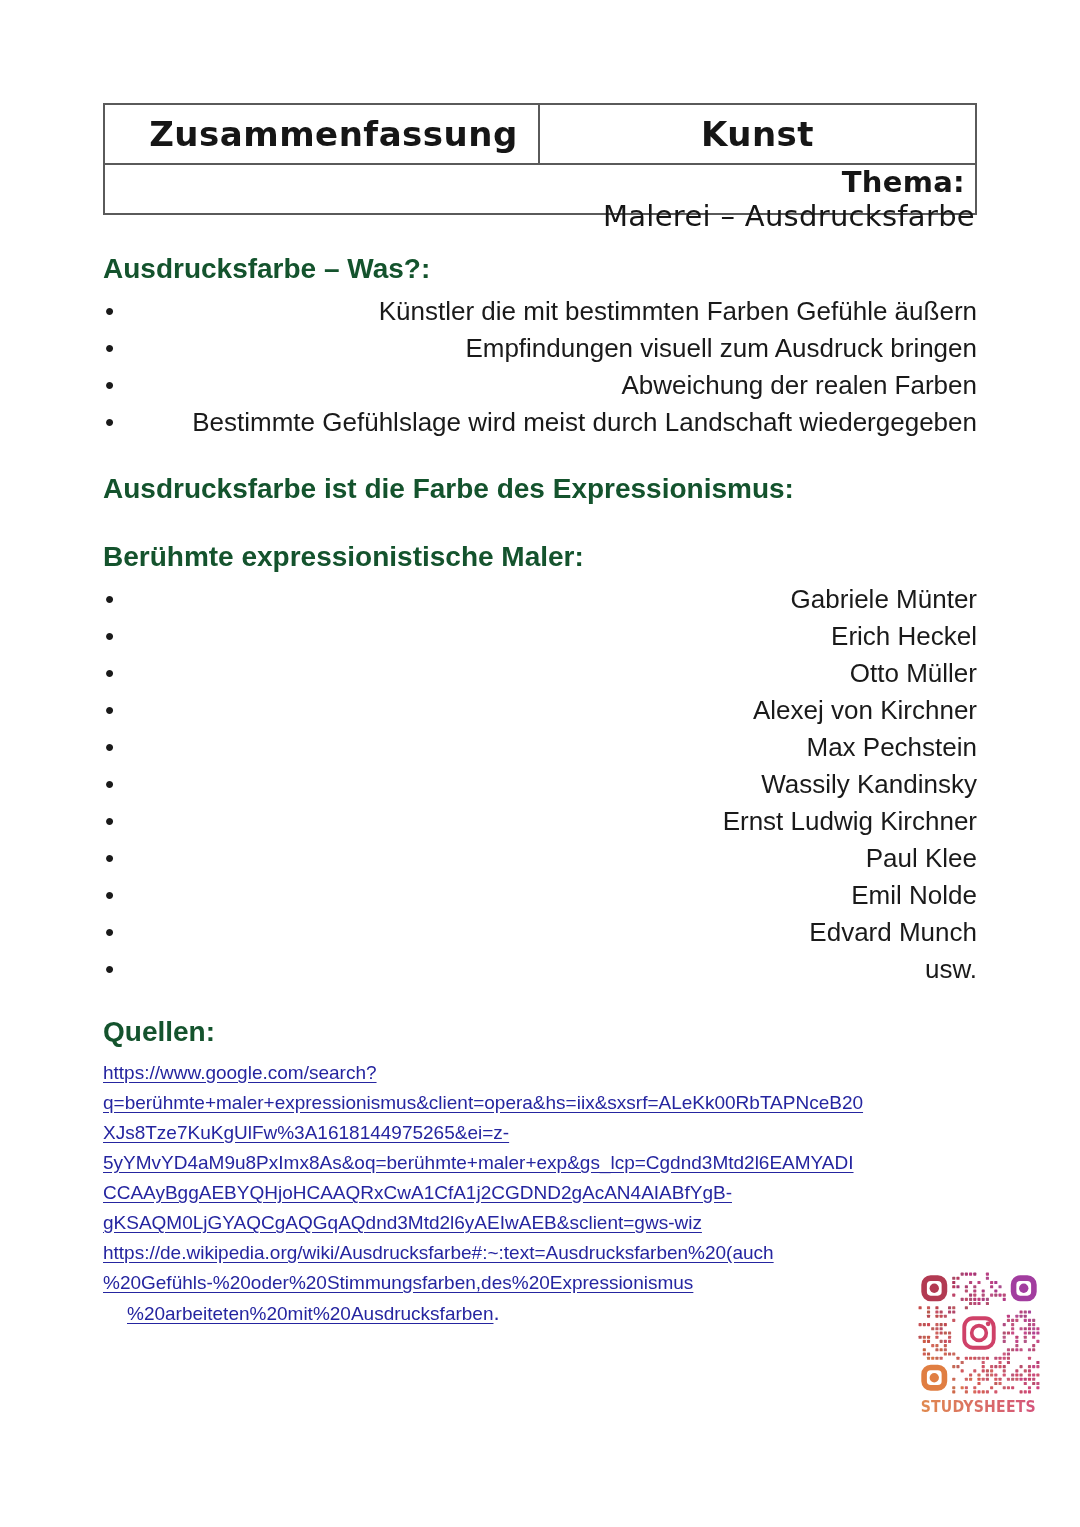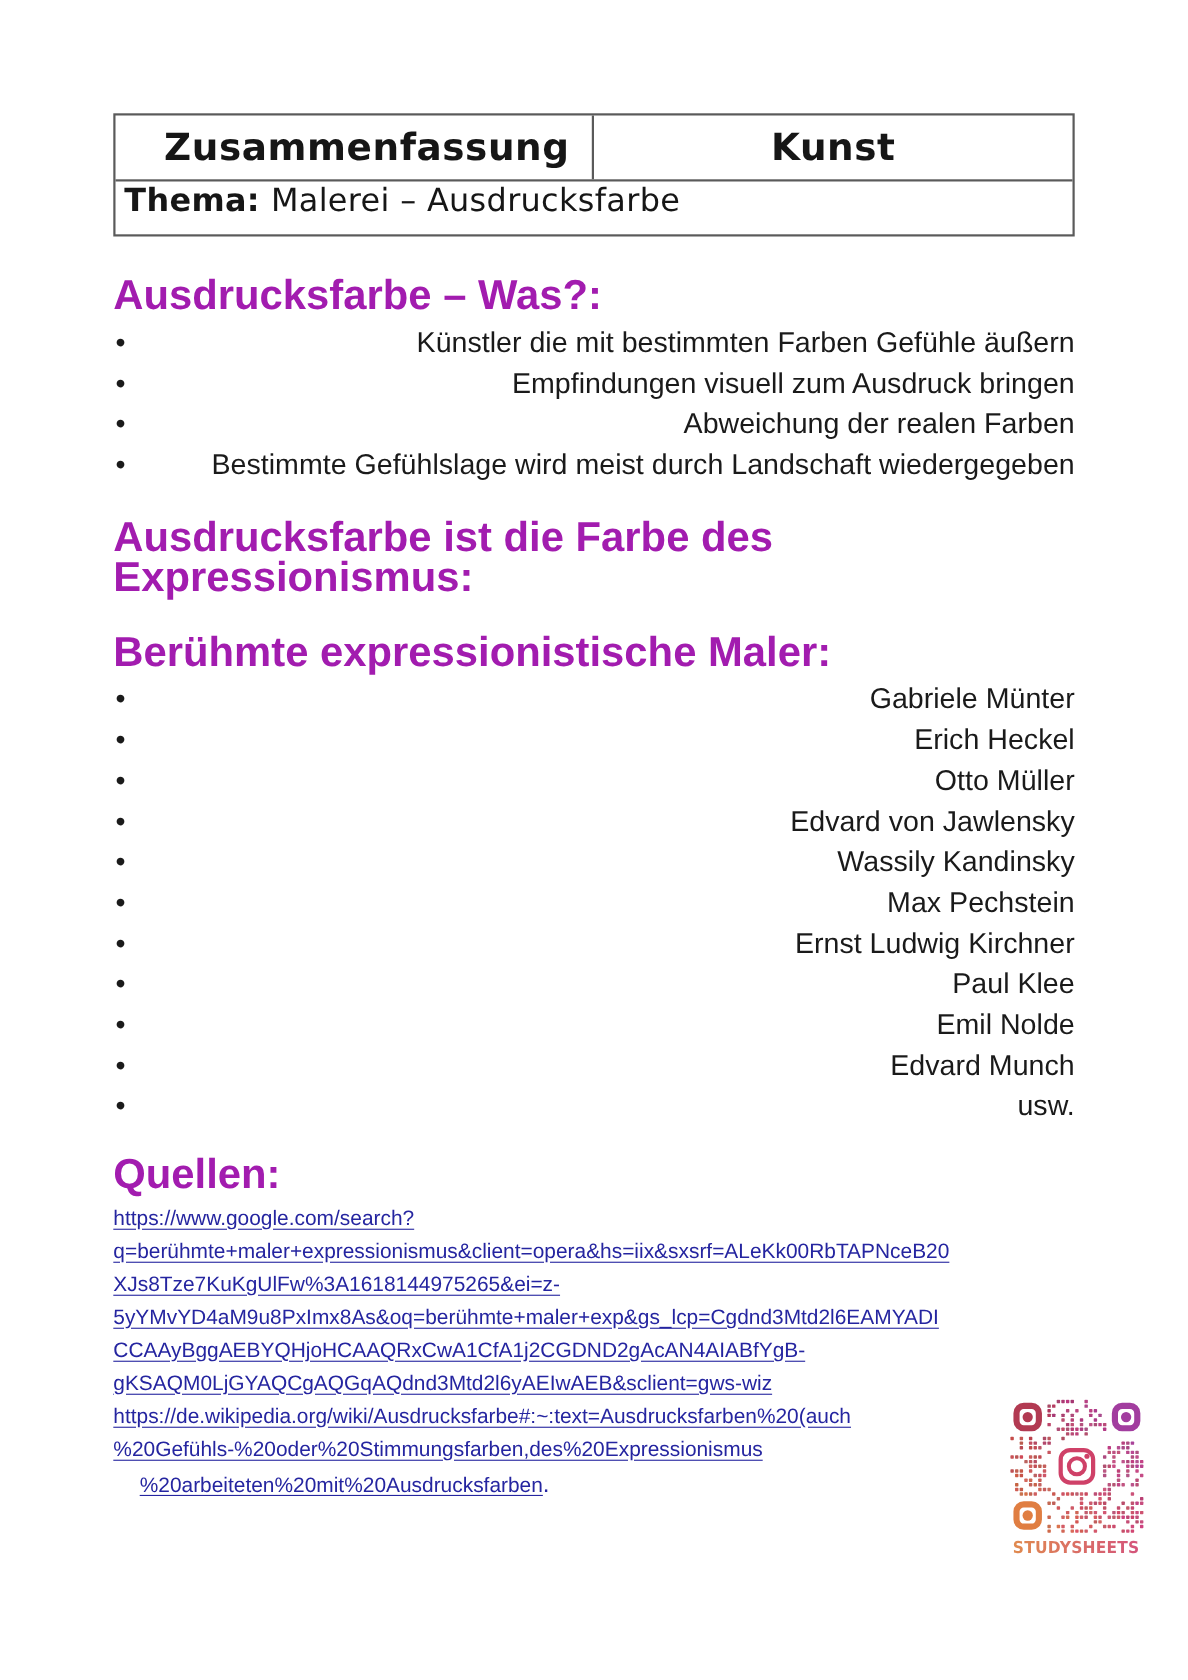--- a/index.html
+++ b/index.html
@@ -24,28 +24,28 @@
     margin-bottom:36px;
   }
   .ht-row1 { display:flex; height:60px; border-bottom:2px solid var(--border,#5a5a5a); }
   .ht-cell {
     flex:1 1 50%;
     display:flex; align-items:center; justify-content:center;
     font-size:34px; font-weight:bold; letter-spacing:0.5px;
   }
   .ht-cell.left { border-right:2px solid var(--border,#5a5a5a);padding-left:24px; }
   .ht-row2 {
-    height:48px; display:flex; align-items:flex-start;
-    padding-left:8px; font-size:29px; letter-spacing:0.3px;
+    height:48px; display:flex; align-items:flex-end;
+    padding-left:8px; font-size:29px; letter-spacing:0.3px;flex-direction:column;
   }
   .thema-label { font-weight:bold; margin-right:10px; }
 
   
   h2.sec-heading {
-    font-size:38px; font-weight:bold; line-height:36px; color:#a21caf;
+    font-size:28px; font-weight:bold; line-height:36px; color:#14532d;
   }
   .sec-expr   { margin-top:30px; }
   .sec-maler  { margin-top:32px; }
   .sec-quellen{ margin-top:26px; }
 
   ul.bullets { list-style:none; margin-top:6px;text-align:right; }
   ul.bullets li {
     position:relative; padding-left:22px;
     font-size:26px; line-height:37px; color:#1a1a1a;
   }
@@ -126,23 +126,23 @@
     <section class="sec sec-expr">
       <h2 class="sec-heading">Ausdrucksfarbe ist die Farbe des Expressionismus:</h2>
     </section>
 
     <section class="sec sec-maler">
       <h2 class="sec-heading">Berühmte expressionistische Maler:</h2>
       <ul class="bullets">
         <li>Gabriele Münter</li>
         <li>Erich Heckel</li>
         <li>Otto Müller</li>
-        <li>Edvard von Jawlensky</li>
+        <li>Alexej von Kirchner</li>
+        <li>Max Pechstein</li>
         <li>Wassily Kandinsky</li>
-        <li>Max Pechstein</li>
         <li>Ernst Ludwig Kirchner</li>
         <li>Paul Klee</li>
         <li>Emil Nolde</li>
         <li>Edvard Munch</li>
         <li>usw.</li>
       </ul>
     </section>
 
     <section class="sec sec-quellen">
       <h2 class="sec-heading">Quellen:</h2>

